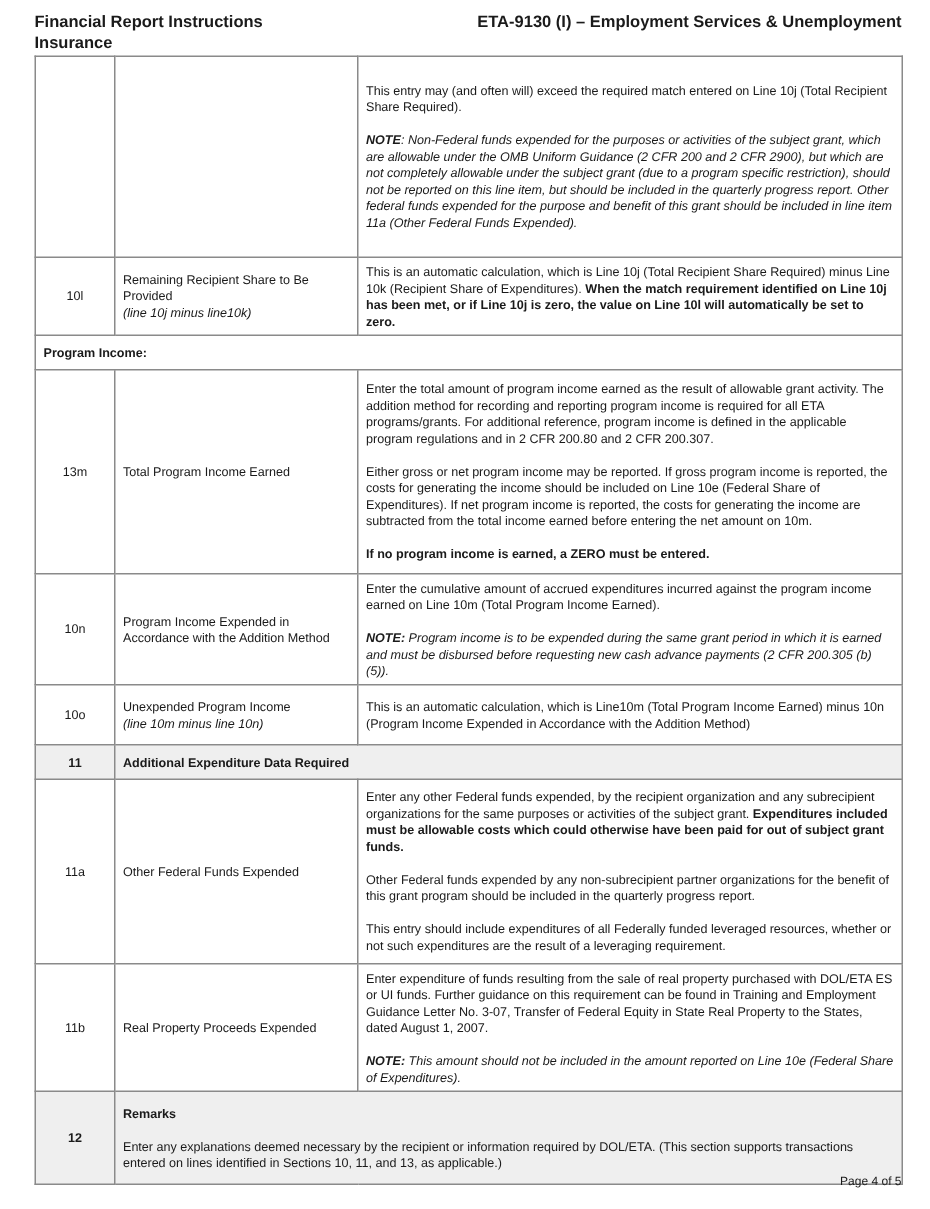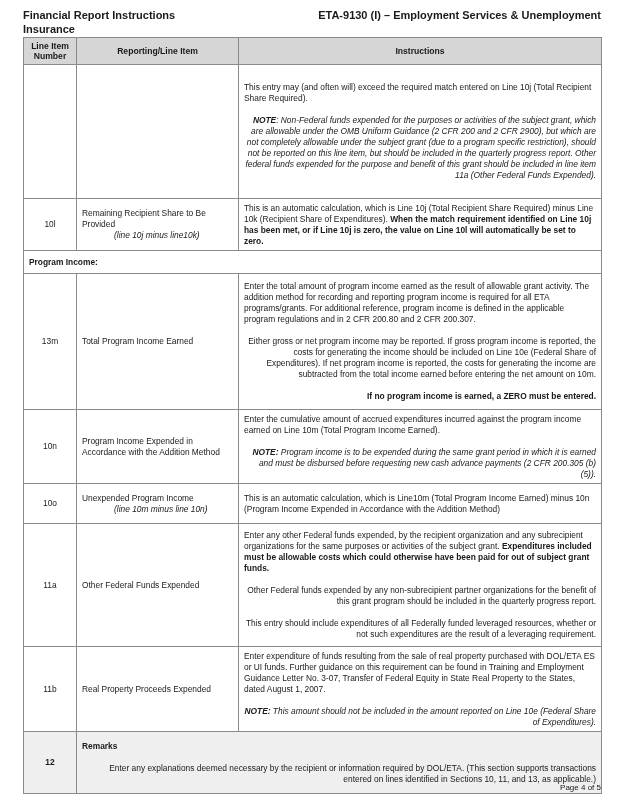--- a/index.html
+++ b/index.html
@@ -23,22 +23,22 @@
   table.instr td, table.instr th {
     border: 1px solid #8a8a8a; vertical-align: middle; padding: 1px 5px;
   }
   table.instr th {
     background: #d6d6d6; font-weight: bold; font-size: 8.6px; text-align: center;
     height: 24px; line-height: 10px;
   }
   td.num { text-align: center; }
   td.instr-cell { vertical-align: top; }
   td.instr-cell p { margin: 0; }
-  td.instr-cell p + p { margin-top: 11px; text-align: right; }
-  .ital { font-style: italic; margin-left: 32px; }
+  td.instr-cell p + p { margin-top: 11px; }
+  .ital { font-style: italic; }
   .bld { font-weight: bold; }
   tr.section td { font-weight: bold; height: 20px; }
   tr.gray td { background: #efefef; }
   .page-footer {
     position: absolute; right: 19px; top: 783px; font-size: 8px;
   }
 </style>
 </head>
 <body>
 
@@ -48,28 +48,20 @@
   <span class="left2">Insurance</span>
 </div>
 
 <table class="instr">
   <colgroup>
     <col style="width:53px">
       <col style="width:162px">
       <col style="width:363px">
   </colgroup>
   <tbody>
-      <tr>
-    <th>
-      <span>Line Item</span><br>
-      <span>Number</span>
-    </th>
-    <th>Reporting/Line Item</th>
-    <th>Instructions</th>
-  </tr>
 
   <tr style="height:134px">
     <td class="num"></td>
     <td></td>
     <td class="instr-cell">
       <p>This entry may (and often will) exceed the required match entered on Line 10j (Total Recipient Share Required).</p>
       <p class="ital"><span class="bld">NOTE</span><span>: Non-Federal funds expended for the purposes or activities of the subject grant, which are allowable under the OMB Uniform Guidance (2 CFR 200 and 2 CFR 2900), but which are not completely allowable under the subject grant (due to a program specific restriction), should not be reported on this line item, but should be included in the quarterly progress report.  Other federal funds expended for the purpose and benefit of this grant should be included in line item 11a (Other Federal Funds Expended).</span></p>
     </td>
   </tr>
 
@@ -111,20 +103,24 @@
     <td class="num">10o</td>
     <td>
       <span>Unexpended Program Income</span><br>
       <span class="ital">(line 10m minus line 10n)</span>
     </td>
     <td class="instr-cell">
       <p>This is an automatic calculation, which is Line10m (Total Program Income Earned) minus 10n (Program Income Expended in Accordance with the Addition Method)</p>
     </td>
   </tr>
 
+  <tr class="section gray">
+    <td class="num">11</td>
+    <td colspan="2">Additional Expenditure Data Required</td>
+  </tr>
 
   <tr style="height:123px">
     <td class="num">11a</td>
     <td>Other Federal Funds Expended</td>
     <td class="instr-cell">
       <p><span>Enter any other Federal funds expended, by the recipient organization and any subrecipient organizations for the same purposes or activities of the subject grant. </span><span class="bld">Expenditures included must be allowable costs which could otherwise have been paid for out of subject grant funds.</span></p>
       <p>Other Federal funds expended by any non-subrecipient partner organizations for the benefit of this grant program should be included in the quarterly progress report.</p>
       <p>This entry should include expenditures of all Federally funded leveraged resources, whether or not such expenditures are the result of a leveraging requirement.</p>
     </td>
   </tr>

